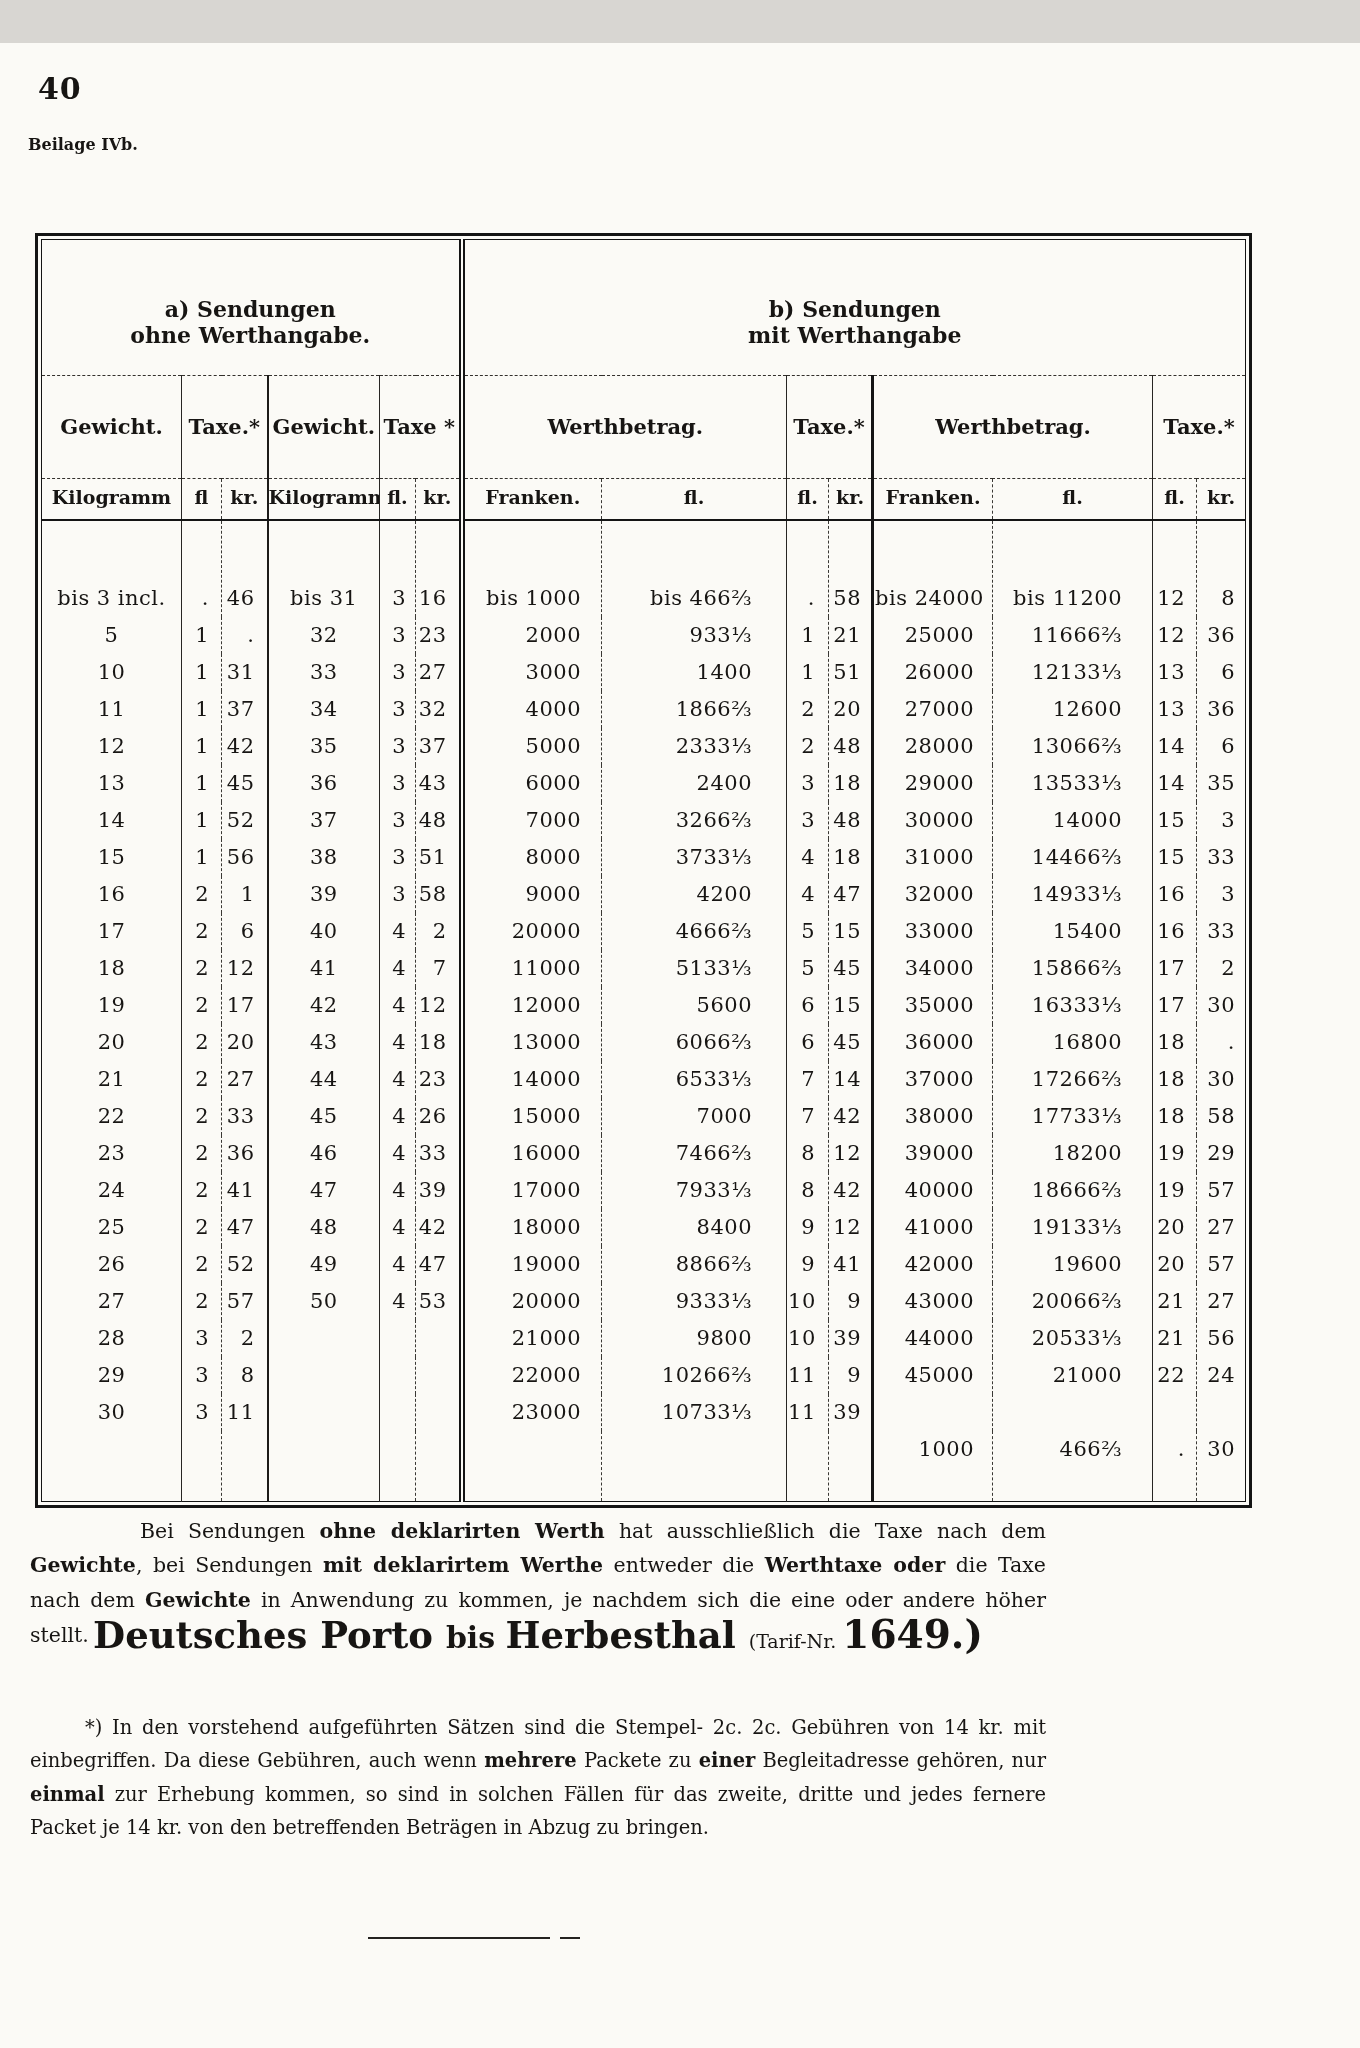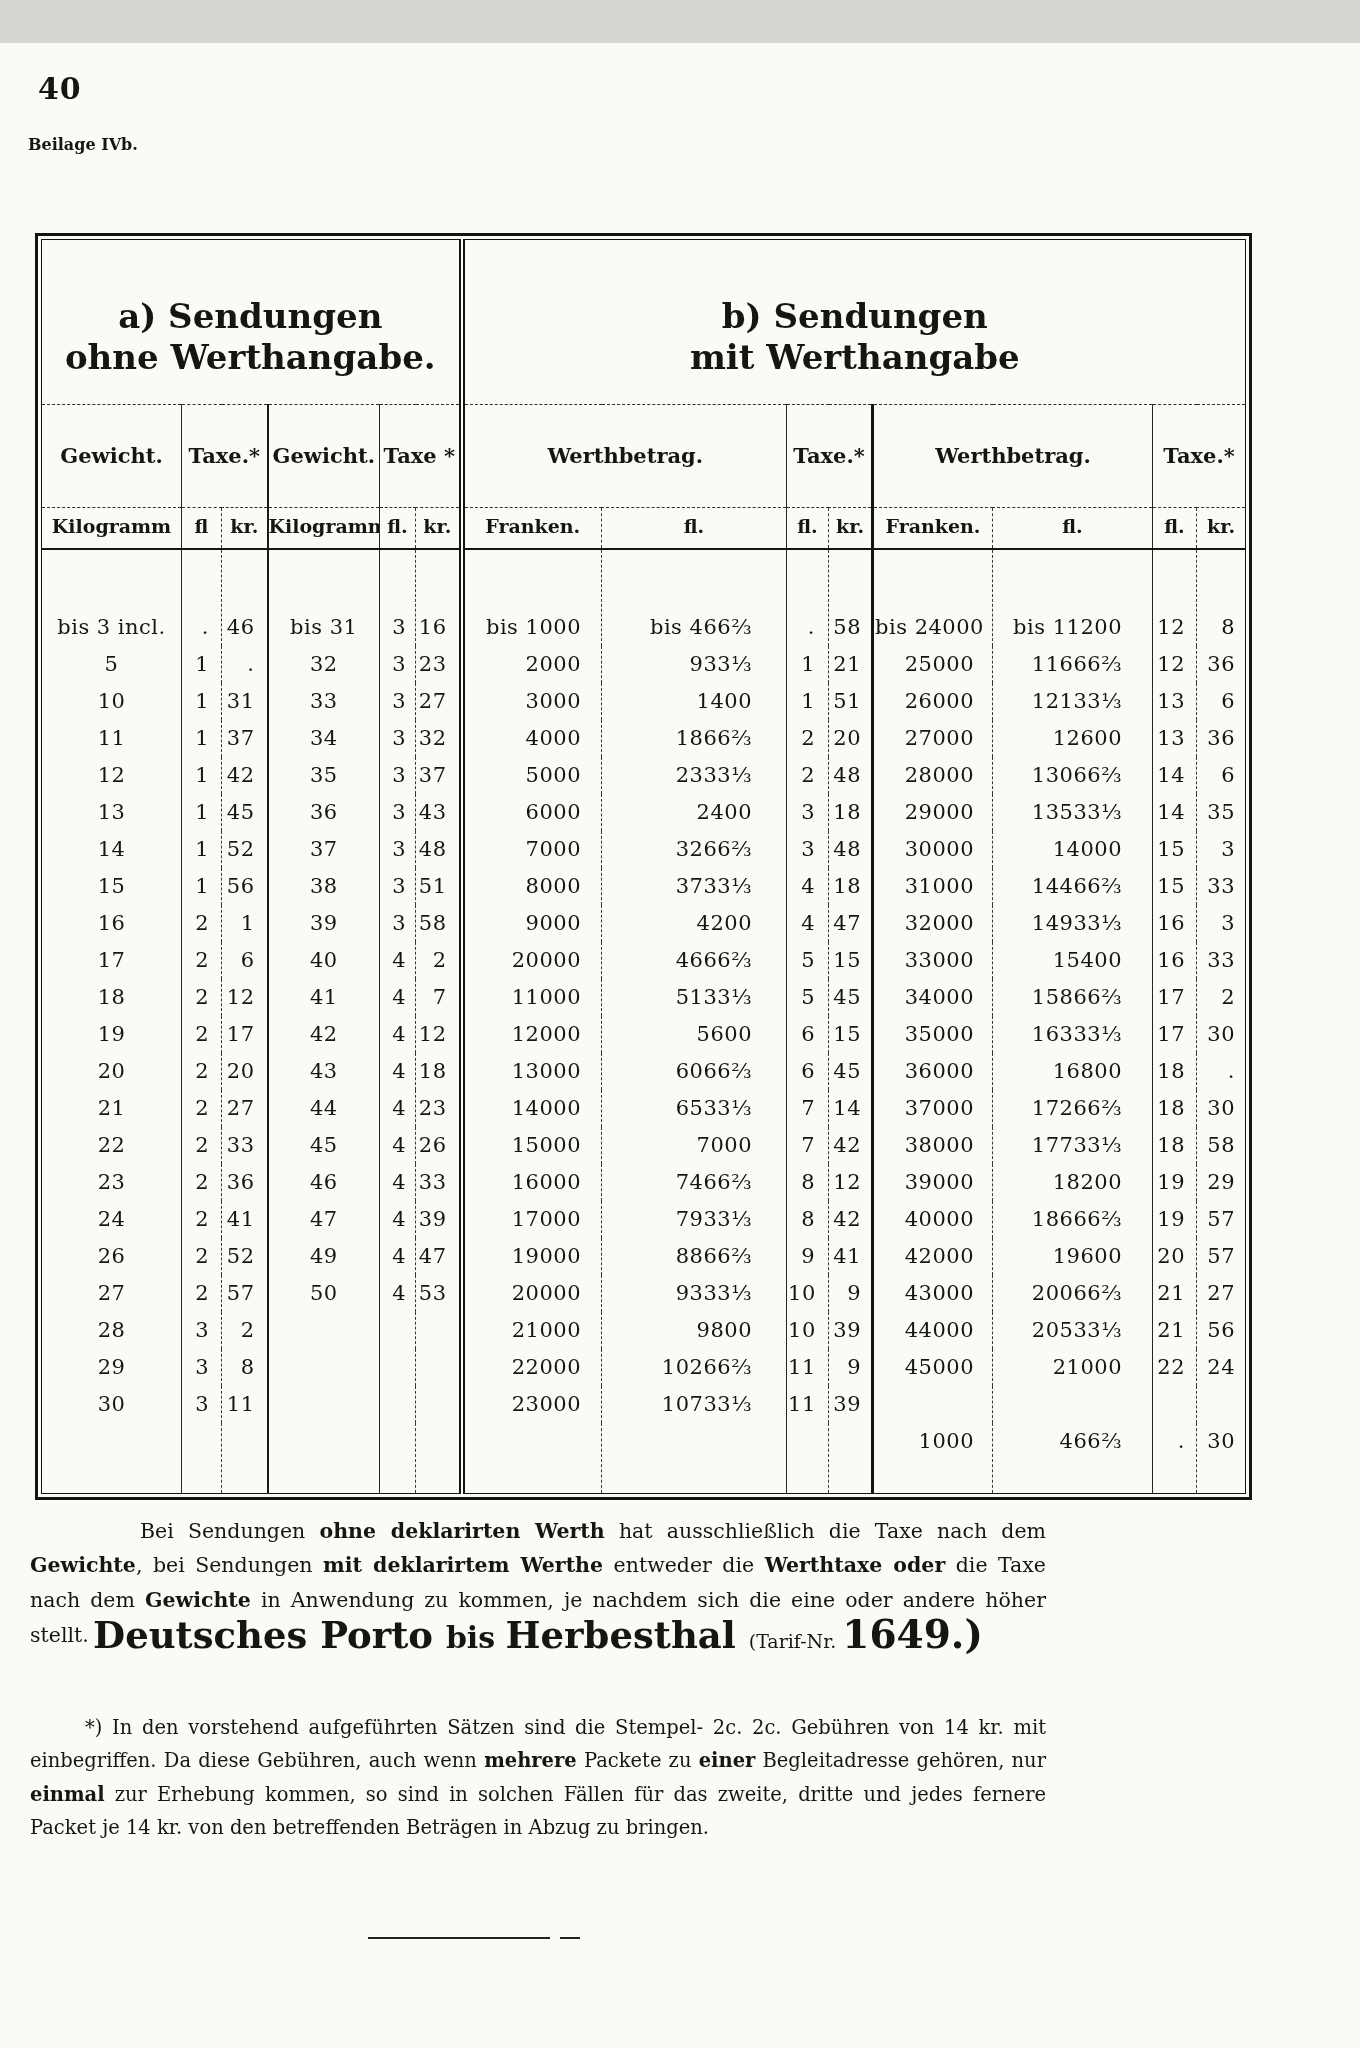--- a/index.html
+++ b/index.html
@@ -21,21 +21,21 @@
   table.tariff { border:1px solid #141414; border-collapse:collapse; table-layout:fixed; width:1204px; }
   table.tariff th, table.tariff td { overflow:hidden; white-space:nowrap; }
 
   
   .blt  { border-left:1px solid #272523; }
   .bld  { border-left:1px dashed #3a3834; }
   .blm  { border-left:2px solid #1c1a18; }
   .blw  { border-left:3px solid #141414; }
   .bldd { border-left:6px double #141414; }
 
-  tr.titles th { border-bottom:1px dashed #33302c; padding:56px 0 26px; font-size:34px; font-weight:bold; text-align:center; line-height:1.2; vertical-align:middle; }
+  tr.titles th { border-bottom:1px dashed #33302c; padding:56px 0 26px; font-size:22px; font-weight:bold; text-align:center; line-height:1.2; vertical-align:middle; }
   tr.colheads th { border-bottom:1px dashed #33302c; height:100px; font-size:21px; font-weight:bold; text-align:center; vertical-align:middle; }
   tr.subheads th { border-bottom:2px solid #141414; padding:7px 0 11px; font-size:19px; font-weight:bold; text-align:center; }
 
   tbody td { height:35px; font-size:21px; letter-spacing:0.5px; }
   tbody[data-name="table-body"] tr:first-child td { padding-top:60px; }
   tbody[data-name="table-footer"] tr:last-child td { padding-bottom:34px; }
 
   
   td.c1 { text-align:center; }
   td.c2 { text-align:right; padding-right:12px; }
@@ -399,20 +399,36 @@
             <td class="c7 bldd" data-name="cell">17000</td>
             <td class="c8 bld" data-name="cell">7933⅓</td>
             <td class="c9 blt" data-name="cell">8</td>
             <td class="c10 bld" data-name="cell">42</td>
             <td class="c11 blw" data-name="cell">40000</td>
             <td class="c12 bld" data-name="cell">18666⅔</td>
             <td class="c13 blt" data-name="cell">19</td>
             <td class="c14 bld" data-name="cell">57</td>
           </tr>
           <tr data-name="table-row">
+            <td class="c1" data-name="cell">25</td>
+            <td class="c2 blt" data-name="cell">2</td>
+            <td class="c3 bld" data-name="cell">47</td>
+            <td class="c4 blm" data-name="cell">48</td>
+            <td class="c5 blt" data-name="cell">4</td>
+            <td class="c6 bld" data-name="cell">42</td>
+            <td class="c7 bldd" data-name="cell">18000</td>
+            <td class="c8 bld" data-name="cell">8400</td>
+            <td class="c9 blt" data-name="cell">9</td>
+            <td class="c10 bld" data-name="cell">12</td>
+            <td class="c11 blw" data-name="cell">41000</td>
+            <td class="c12 bld" data-name="cell">19133⅓</td>
+            <td class="c13 blt" data-name="cell">20</td>
+            <td class="c14 bld" data-name="cell">27</td>
+          </tr>
+          <tr data-name="table-row">
             <td class="c1" data-name="cell">26</td>
             <td class="c2 blt" data-name="cell">2</td>
             <td class="c3 bld" data-name="cell">52</td>
             <td class="c4 blm" data-name="cell">49</td>
             <td class="c5 blt" data-name="cell">4</td>
             <td class="c6 bld" data-name="cell">47</td>
             <td class="c7 bldd" data-name="cell">19000</td>
             <td class="c8 bld" data-name="cell">8866⅔</td>
             <td class="c9 blt" data-name="cell">9</td>
             <td class="c10 bld" data-name="cell">41</td>

